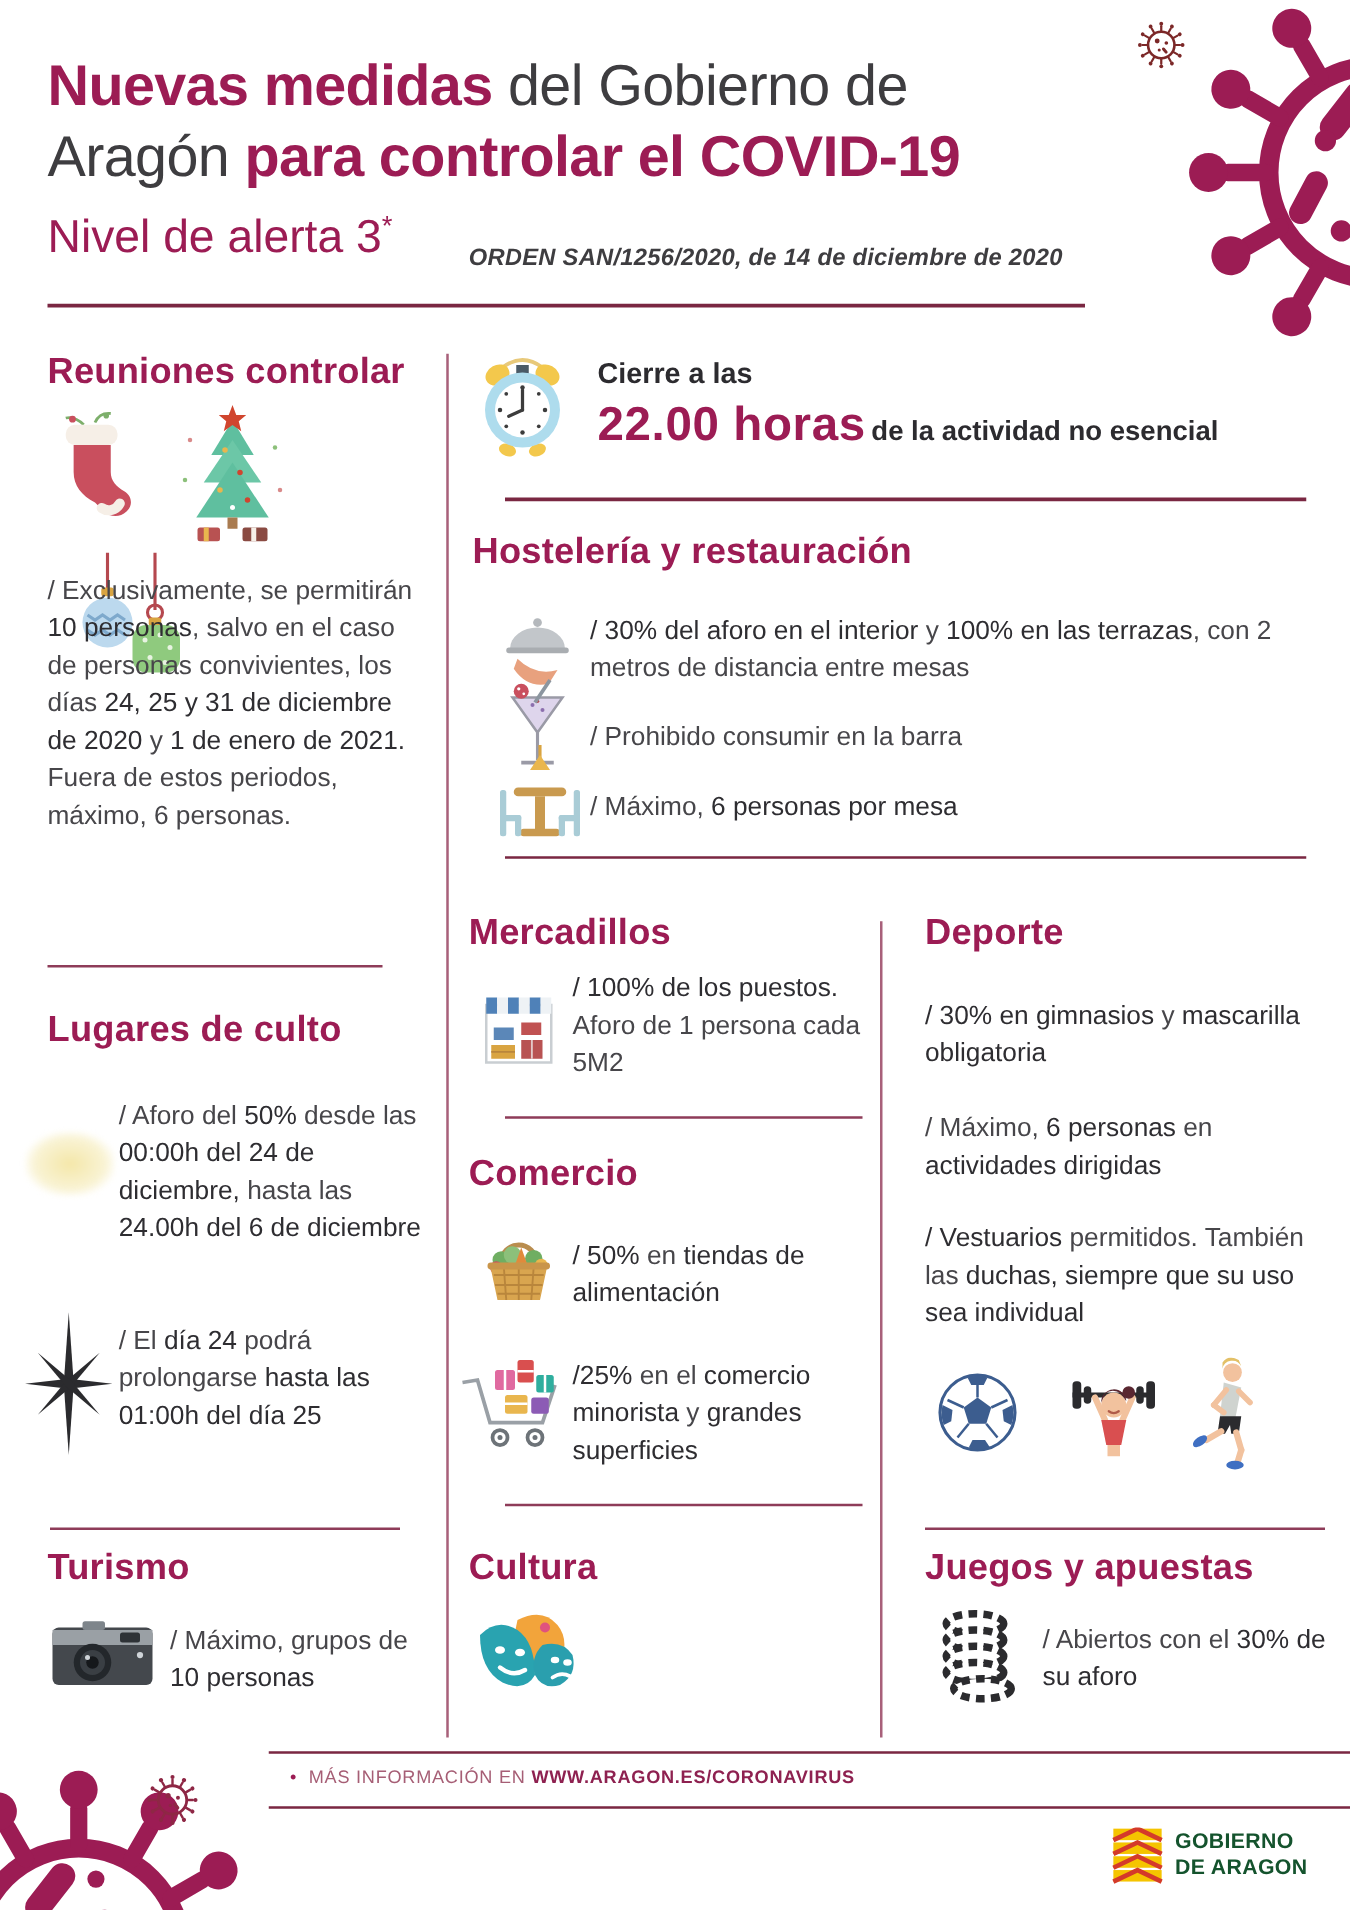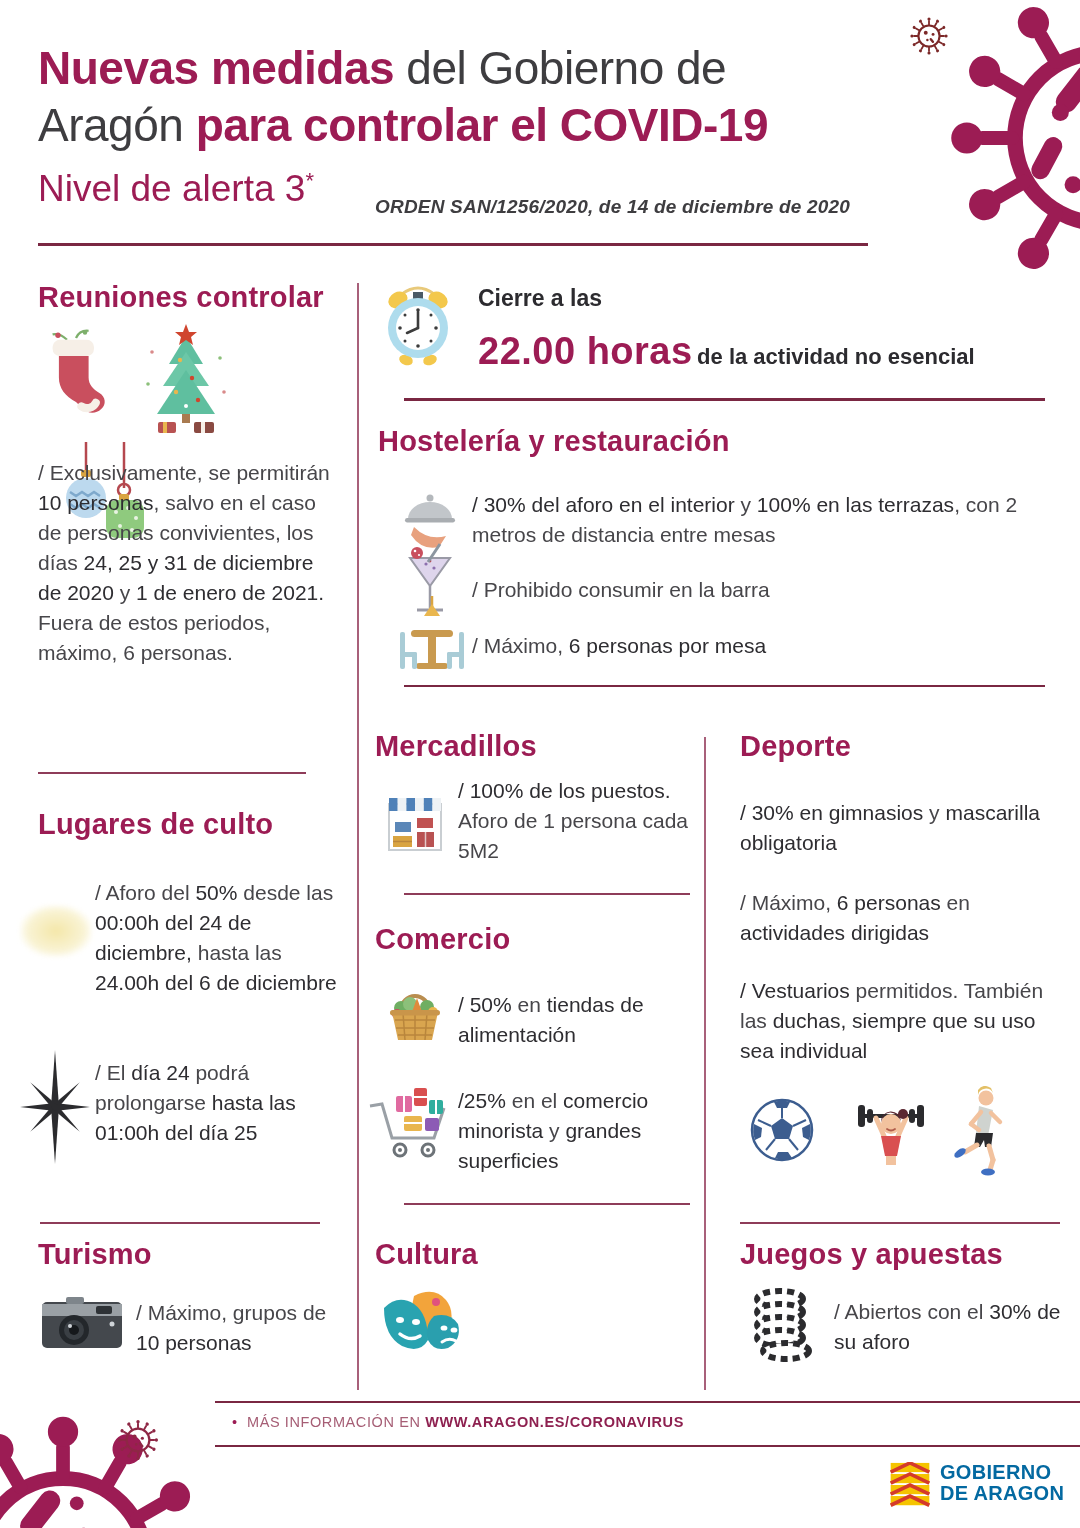--- a/index.html
+++ b/index.html
@@ -17,21 +17,21 @@
   .txt{font-size:21px;line-height:30px;color:#47464a}
   .txt .b{font-weight:400;color:#2e2d31}
   .hr{background:#7a2742;height:2.5px}
   .thin{background:#8e3c59;height:1.5px}
   .vr{background:#a8607a;width:1.5px}
   .closure-intro{font-size:23px;font-weight:700;color:#2c2b2f}
   .closure-time{font-size:38px;font-weight:800;color:var(--accent,#9c1c54);letter-spacing:.5px}
   .closure-scope{font-size:22px;font-weight:700;color:#2c2b2f}
   .footer-info{font-size:14.5px;letter-spacing:.6px;color:#a65e75;font-weight:400}
   .footer-info .b{font-weight:700;color:#8e2150}
-  .logo-text{font-size:20px;line-height:21px;font-weight:800;color:#0369a1;letter-spacing:.3px}
+  .logo-text{font-size:17px;line-height:21px;font-weight:800;color:#14532d;letter-spacing:.3px}
   .glow{background:radial-gradient(ellipse at center,#f4e7a9 0%,#f9f3d4 55%,rgba(255,255,255,0) 75%);filter:blur(2px)}
   .xmas-row svg{vertical-align:top}
 </style>
 </head>
 <body>
 
 <svg width="0" height="0" style="position:absolute" aria-hidden="true">
   <symbol id="virus-big" viewBox="0 0 240 240">
     <circle cx="120" cy="120" r="60" fill="none" stroke="currentColor" stroke-width="11"></circle>
     <g stroke="currentColor" stroke-width="10" fill="currentColor" stroke-linecap="round">
@@ -293,21 +293,21 @@
       <circle cx="29" cy="35" r="1.5"></circle>
         <circle cx="55" cy="35" r="1.5"></circle>
         <circle cx="29" cy="61" r="1.5"></circle>
         <circle cx="55" cy="61" r="1.5"></circle>
     </g>
     <line x1="42" y1="48" x2="42" y2="32" stroke="#3c3c3c" stroke-width="2.6" stroke-linecap="round"></line>
     <line x1="42" y1="48" x2="31" y2="53" stroke="#3c3c3c" stroke-width="2.6" stroke-linecap="round"></line>
   </svg>
   <div class="abs" style="left:478px;top:285px">
     <div class="closure-intro">Cierre a las</div>
-    <div style="margin-top:18px"><span class="closure-time">22.00 horas</span> <span class="closure-scope">de la actividad no esencial</span></div>
+    <div style="margin-top:7px"><span class="closure-time">22.00 horas</span> <span class="closure-scope">de la actividad no esencial</span></div>
   </div>
   <div class="abs hr" style="left:404px;top:398px;width:641px"></div>
 
   <h2 class="abs sec-title" style="left:378px;top:425px">Hostelería y restauración</h2>
   <svg class="abs" style="left:398px;top:485px" width="64" height="66" viewBox="0 0 64 66">
     <circle cx="32" cy="13" r="3.5" fill="#b4b8bc"></circle>
     <path d="M10 34 a22 17 0 0 1 44 0 z" fill="#c2c6ca"></path>
     <rect x="7" y="33" width="50" height="4.5" rx="2.2" fill="#a9adb1"></rect>
     <path d="M16 42 q14 14 32 9 l-7 11 q-17 4 -28 -12 z" fill="#e8a17e"></path>
   </svg>

